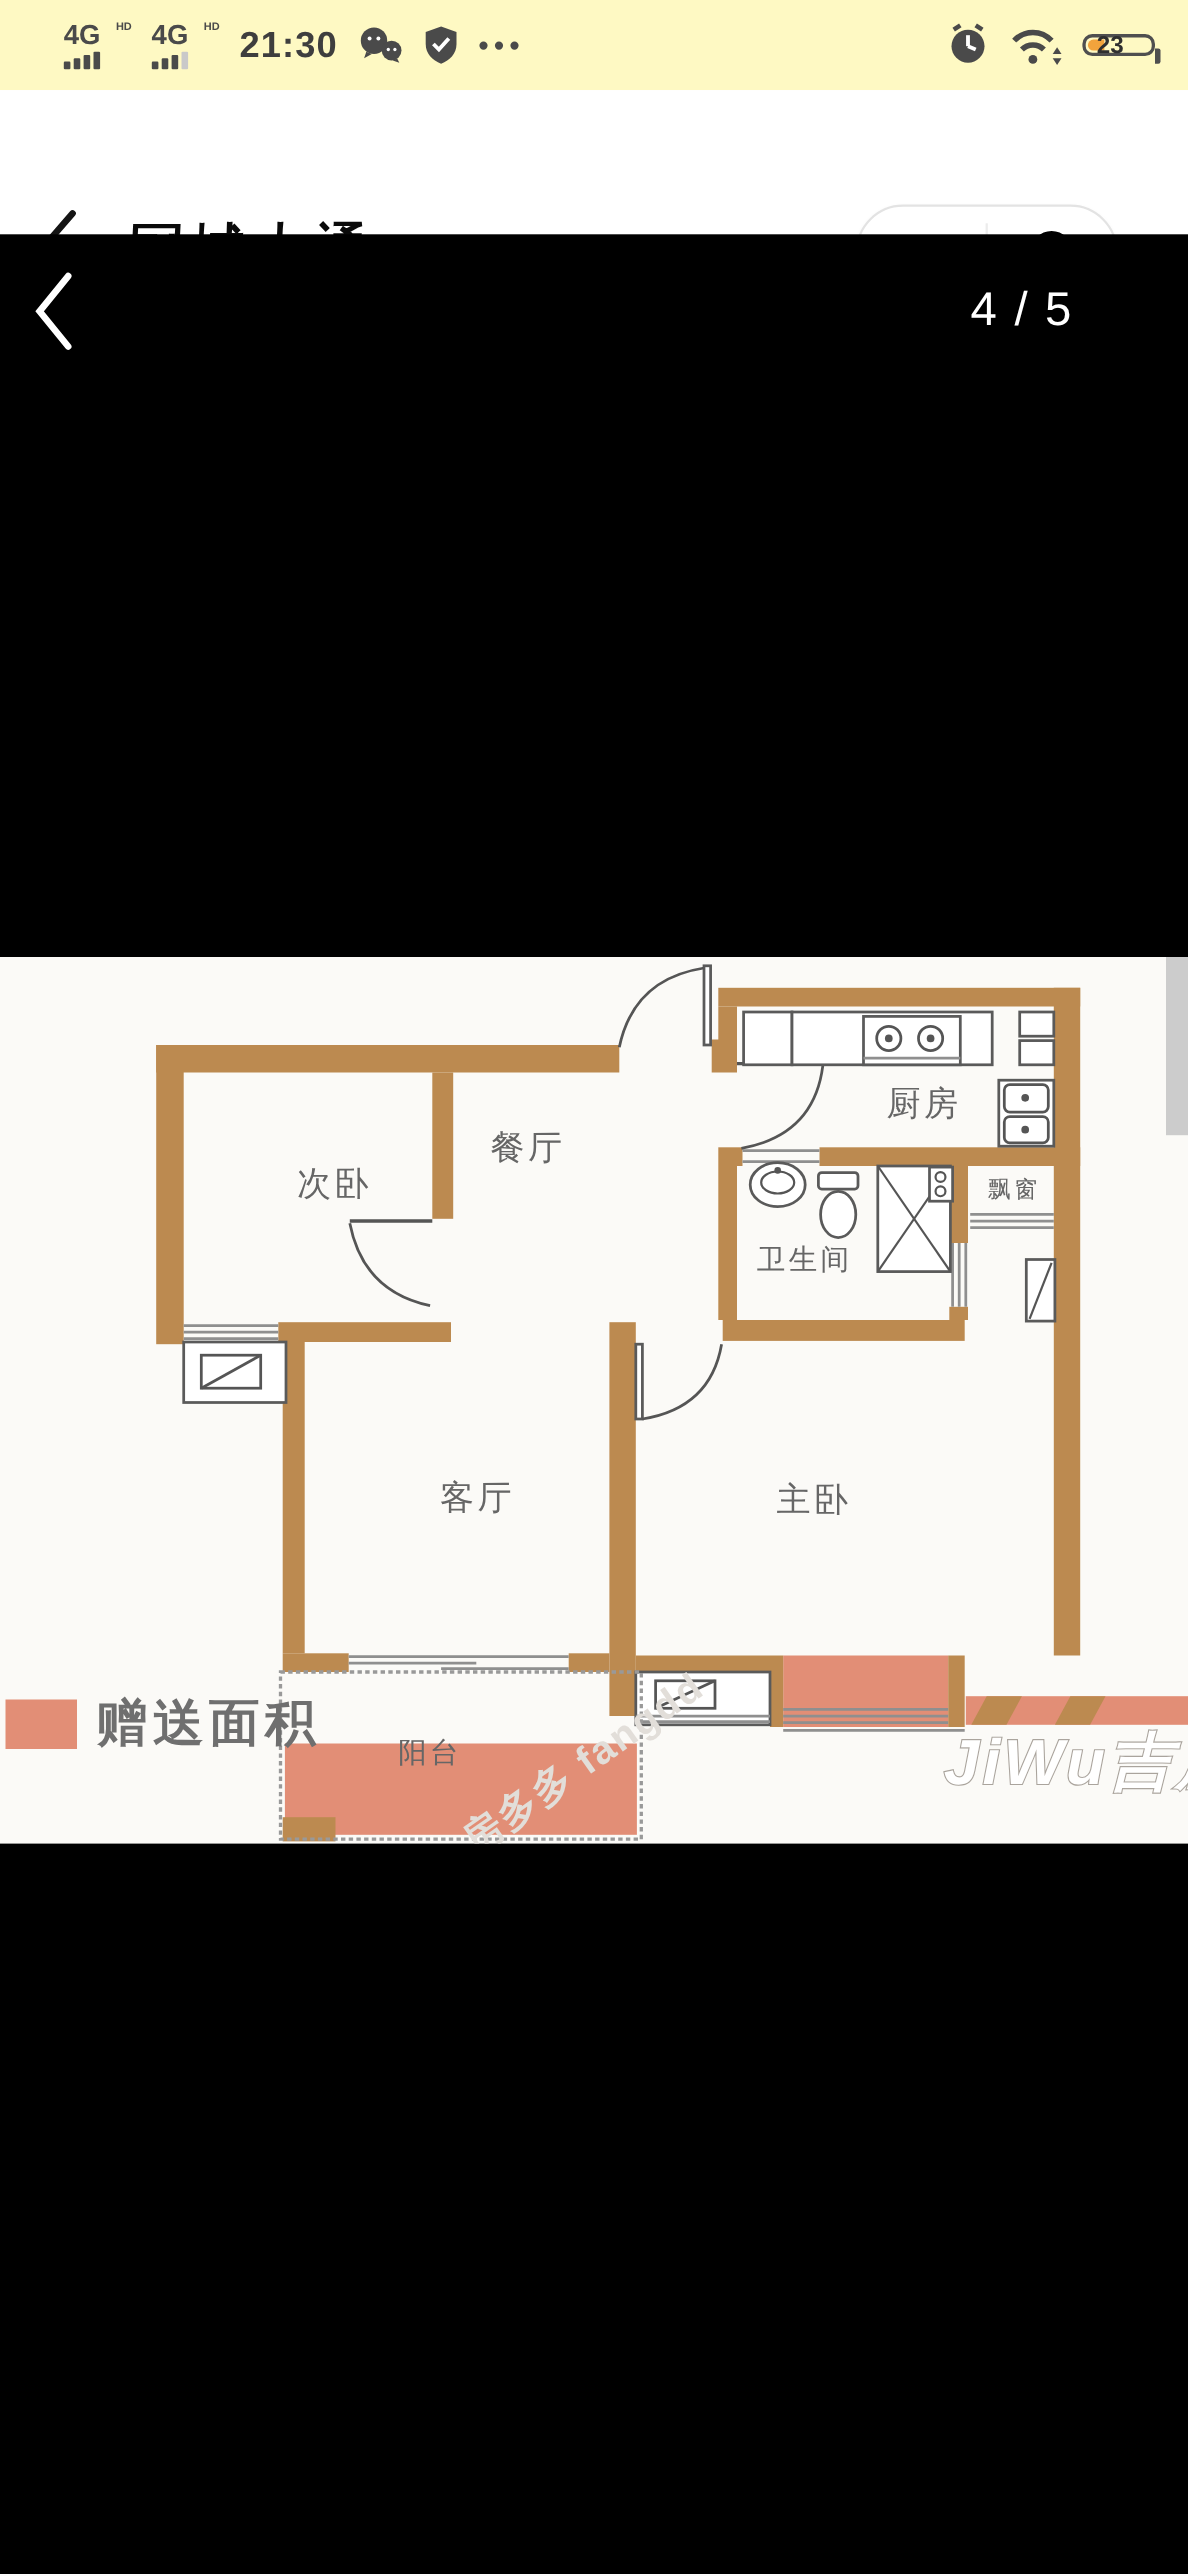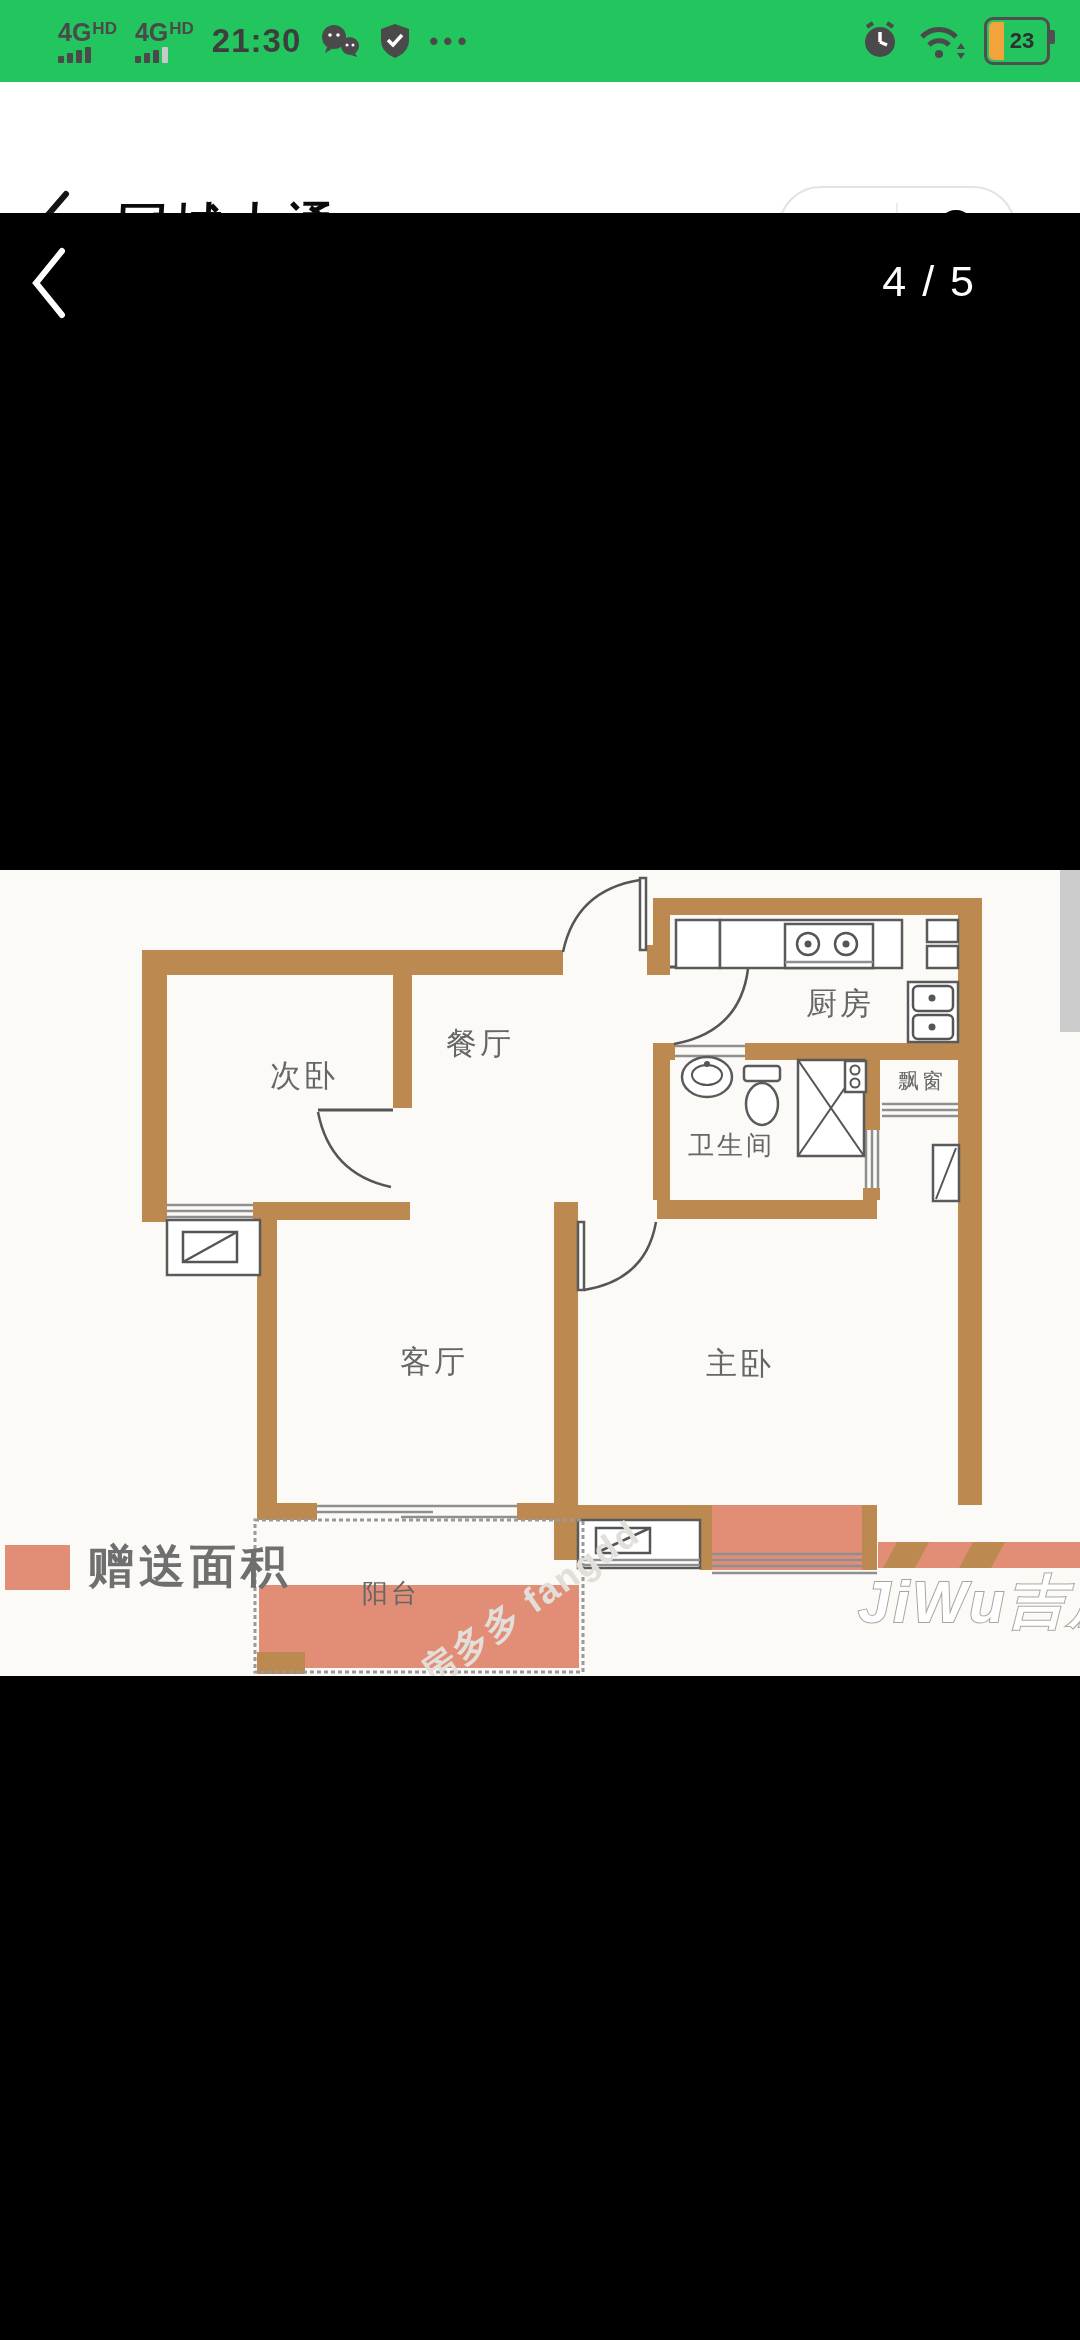--- a/index.html
+++ b/index.html
@@ -1,35 +1,35 @@
 <!DOCTYPE html>
 <html style="--wall: #bc8a50; --gift: #e28e76; --plan_bg: #fbfaf7; --accent_battery: #f2a33c;"><head>
 <meta charset="utf-8">
 <style>
   html,body{margin:0;padding:0;background:#222;}
   *{box-sizing:border-box;font-family:"Liberation Sans",sans-serif;}
   .screen{position:relative;width:1080px;height:2340px;background:#fff;overflow:hidden;margin:0 auto;}
 
   
-  .status-bar{position:absolute;top:0;left:0;width:1080px;height:82px;background:#22c55e;
+  .status-bar{position:absolute;top:0;left:0;width:1080px;height:82px;background:#fef9c3;
     display:flex;align-items:center;justify-content:space-between;padding:0 30px;}
   .sb-left{display:flex;align-items:center;gap:18px;padding-left:28px;}
   .sb-right{display:flex;align-items:center;gap:16px;}
   .sim{display:flex;flex-direction:column;align-items:flex-start;line-height:1;}
   .sim-top{display:flex;align-items:flex-start;}
   .sim-4g{font-size:25px;font-weight:700;color:#4a4a4a;}
-  .sim-hd{font-size:17px;font-weight:700;color:#4a4a4a;margin-left:1px;}
+  .sim-hd{font-size:10px;font-weight:700;color:#4a4a4a;margin-left:14px;}
   .bars{display:flex;align-items:flex-end;gap:3px;margin-top:2px;}
   .bar{width:6px;background:#4a4a4a;border-radius:1px;}
   .b1{height:7px}.b2{height:10px}.b3{height:13px}.b4{height:16px}
   .bar.dim{background:#c9c9c9;}
   .sb-time{font-size:33px;font-weight:600;color:#3e3e3e;letter-spacing:1px;}
   .sb-dots{font-size:26px;color:#4a4a4a;letter-spacing:5px;font-weight:700;}
-  .battery{position:relative;width:66px;height:48px;border:3px solid #4f4f4f;border-radius:9px;
-    display:flex;align-items:center;justify-content:center;}
+  .battery{position:relative;width:66px;height:20px;border:3px solid #4f4f4f;border-radius:9px;
+    display:flex;align-items:center;justify-content:flex-start;}
   .battery-fill{position:absolute;left:2px;top:2px;bottom:2px;width:15px;background:var(--accent_battery);border-radius:5px 0 0 5px;}
   .battery-num{position:relative;font-size:22px;color:#2f2f2f;font-weight:600;z-index:1;margin-left:10px;}
   .battery-cap{position:absolute;right:-8px;top:10px;width:5px;height:14px;background:#4f4f4f;border-radius:0 2px 2px 0;}
 
   
   .app-header{position:absolute;top:82px;left:0;width:1080px;height:131px;background:#fff;}
   .hdr-back{position:absolute;left:30px;top:106px;width:44px;height:72px;cursor:pointer;}
   .hdr-title{position:absolute;left:118px;top:112px;font-family:"Liberation Serif",serif;
     font-size:48px;font-weight:700;color:#0a0a0a;letter-spacing:8px;transform:skewX(-3deg);}
   .capsule{position:absolute;left:778px;top:104px;width:238px;height:86px;border:2px solid #e3e3e3;

